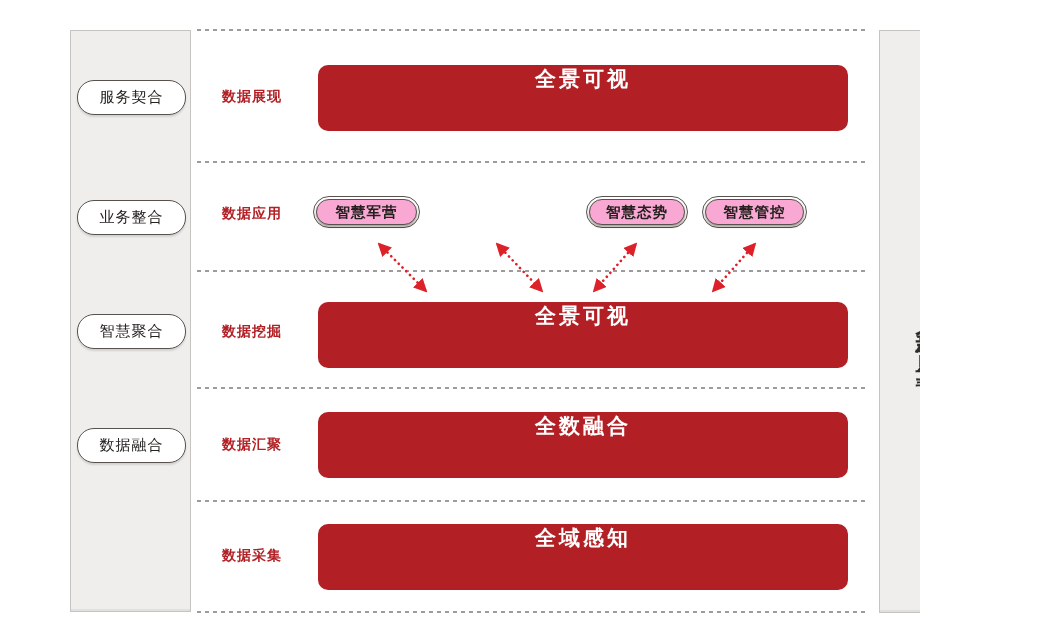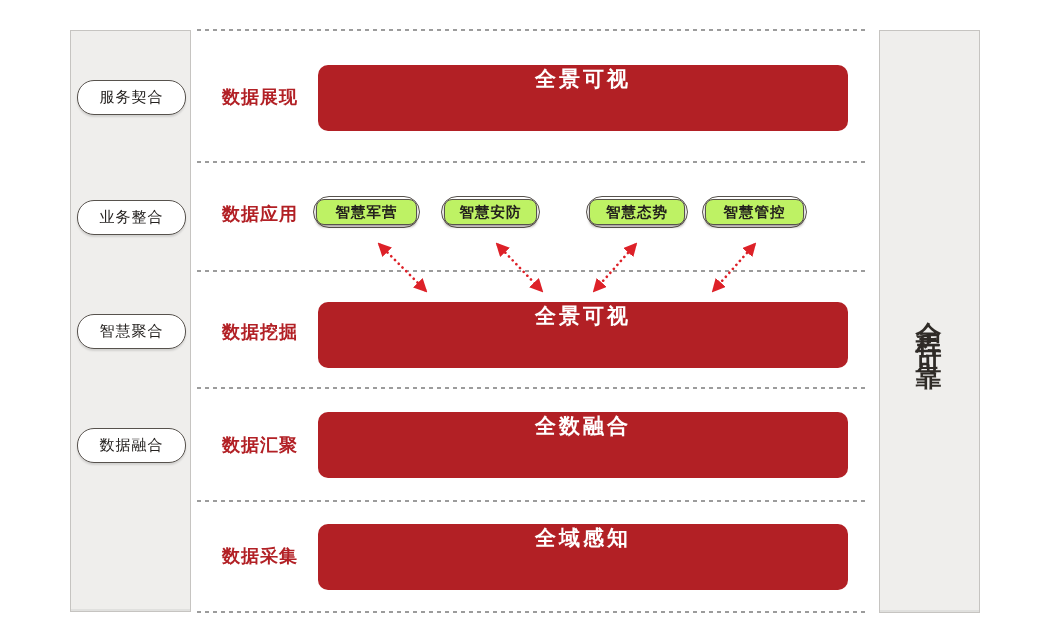--- a/index.html
+++ b/index.html
@@ -7,21 +7,21 @@
     --arrow-red:#dd2128;
     --panel-bg:#efeeec;
     --panel-border:#c6c4c1;
     --line-gray:#9c9c9c;
     --pill-border:#57524d;
     --text-dark:#2f2b27;
   }
   html,body{margin:0;padding:0;background:#fff;}
   .canvas{
     position:relative;
-    width:1051px;height:636px;
+    width:920px;height:636px;
     background:#ffffff;
     font-family:"DejaVu Sans", sans-serif;
     overflow:hidden;
   }
   
   .side-panel{
     position:absolute;
     background:var(--panel-bg);
     border:1px solid var(--panel-border);
     box-shadow:inset 0 -2px 0 rgba(0,0,0,0.06);
@@ -50,21 +50,21 @@
   
   .dotline{
     position:absolute;left:197px;width:671px;height:2px;
     background:repeating-linear-gradient(90deg,var(--line-gray) 0 4px,transparent 4px 8px);
   }
   
   .row-label{
     position:absolute;left:222px;height:26px;
     display:flex;align-items:center;
     color:var(--brand-red);
-    font-size:18px;font-weight:bold;letter-spacing:1px;
+    font-size:14px;font-weight:bold;letter-spacing:1px;
     white-space:nowrap;
   }
   
   .bar{
     position:absolute;left:318px;width:530px;height:66px;
     background:var(--brand-red);
     border-radius:10px;
     display:flex;align-items:flex-start;justify-content:center;
     color:#ffffff;font-size:21px;font-weight:bold;letter-spacing:3px;
   }
@@ -73,23 +73,23 @@
     position:absolute;top:196px;height:32px;
     border:1.5px solid var(--pill-border);
     border-radius:17px;
     background:#fff;
     box-sizing:border-box;
     padding:2px;
   }
   .app-pill-inner{
     width:100%;height:100%;
     border:1.5px solid var(--pill-border);
-    border-radius:8px;
+    border-radius:13px;
     box-sizing:border-box;
-    background:#bef264;
+    background:#f9a8d4;
     box-shadow:0 2px 2.5px rgba(55,45,35,0.45);
     display:flex;align-items:center;justify-content:center;
     font-size:14.5px;font-weight:bold;color:#23201d;
     letter-spacing:1px;white-space:nowrap;
   }
   
   .arrows-layer{position:absolute;left:0;top:0;pointer-events:none;}
   .arrow-line{
     stroke:var(--arrow-red);
     stroke-width:2.6;
@@ -141,23 +141,20 @@
   <div class="bar" style="top:412px">
       <span>全数融合</span>
     </div>
   <div class="bar" style="top:524px">
       <span>全域感知</span>
     </div>
 
   <div class="app-pill" style="left:313px;width:107px">
     <div class="app-pill-inner">智慧军营</div>
   </div>
-  <div class="app-pill" style="left:441px;width:99px">
-    <div class="app-pill-inner">智慧安防</div>
-  </div>
   <div class="app-pill" style="left:586px;width:102px">
     <div class="app-pill-inner">智慧态势</div>
   </div>
   <div class="app-pill" style="left:702px;width:105px">
     <div class="app-pill-inner">智慧管控</div>
   </div>
 
   <svg class="arrows-layer" width="1051" height="636" viewBox="0 0 1051 636">
     <defs>
       <marker id="ah" viewBox="0 0 10 10" refX="7.5" refY="5" markerWidth="5.2" markerHeight="5.2" orient="auto-start-reverse">

